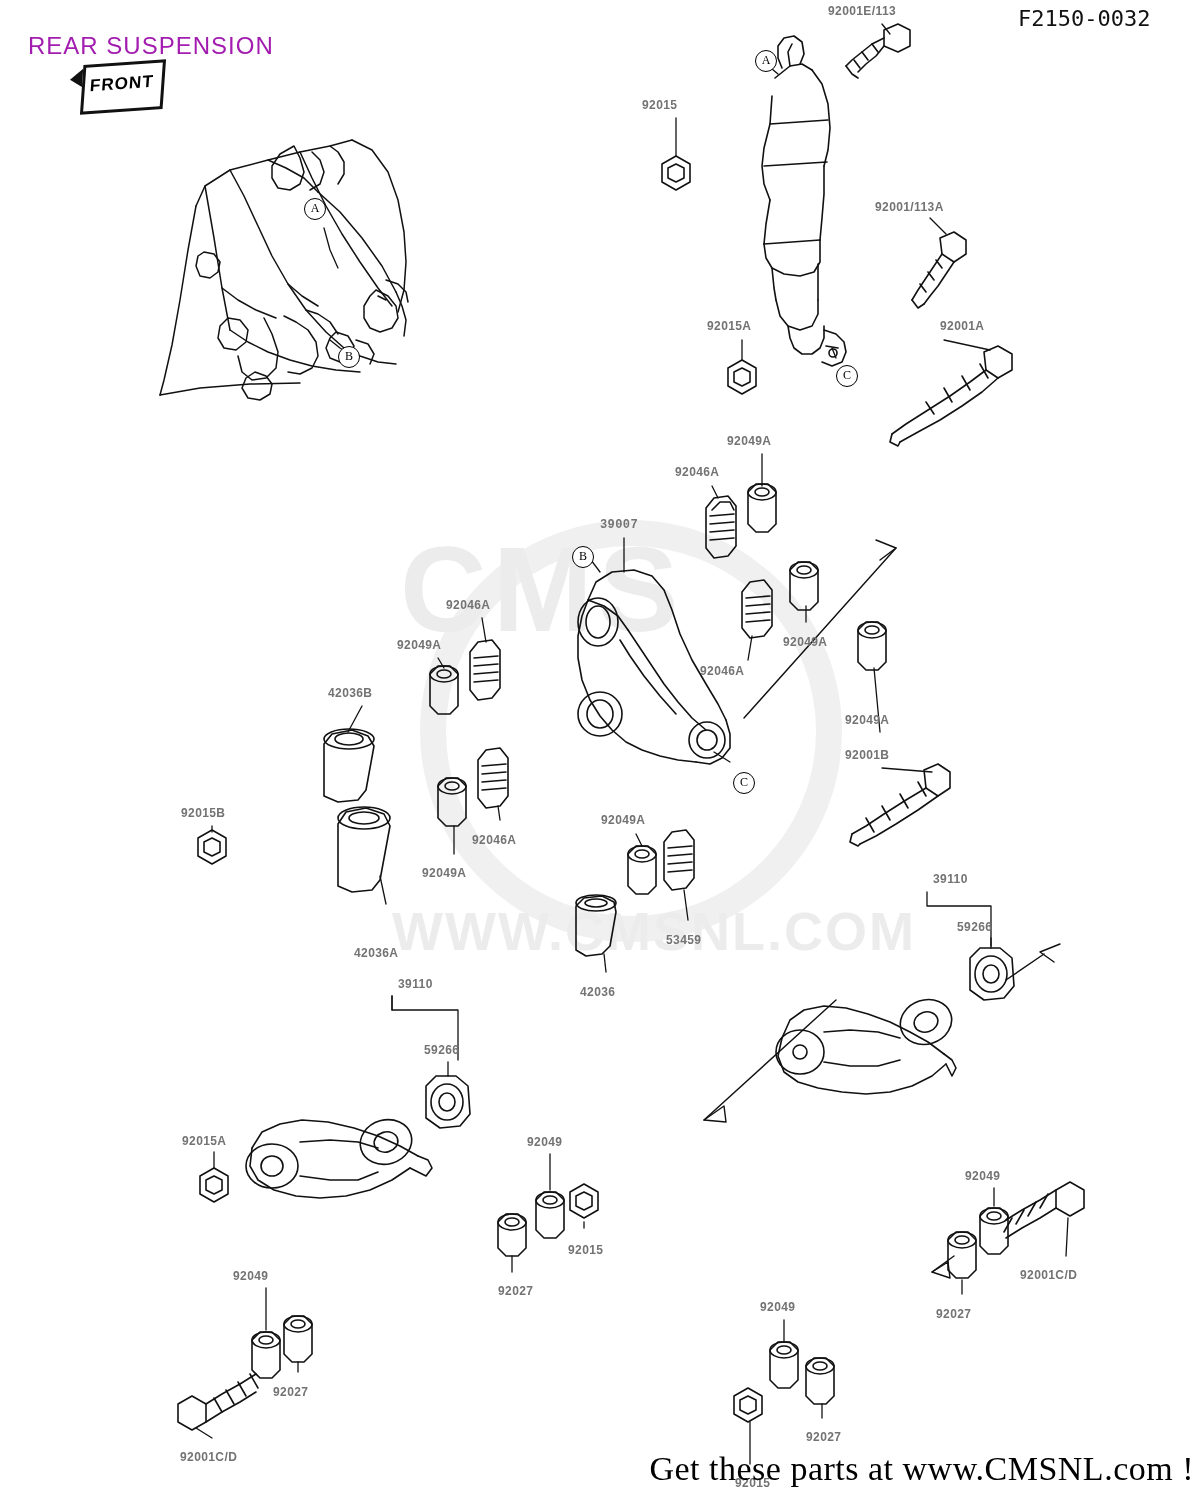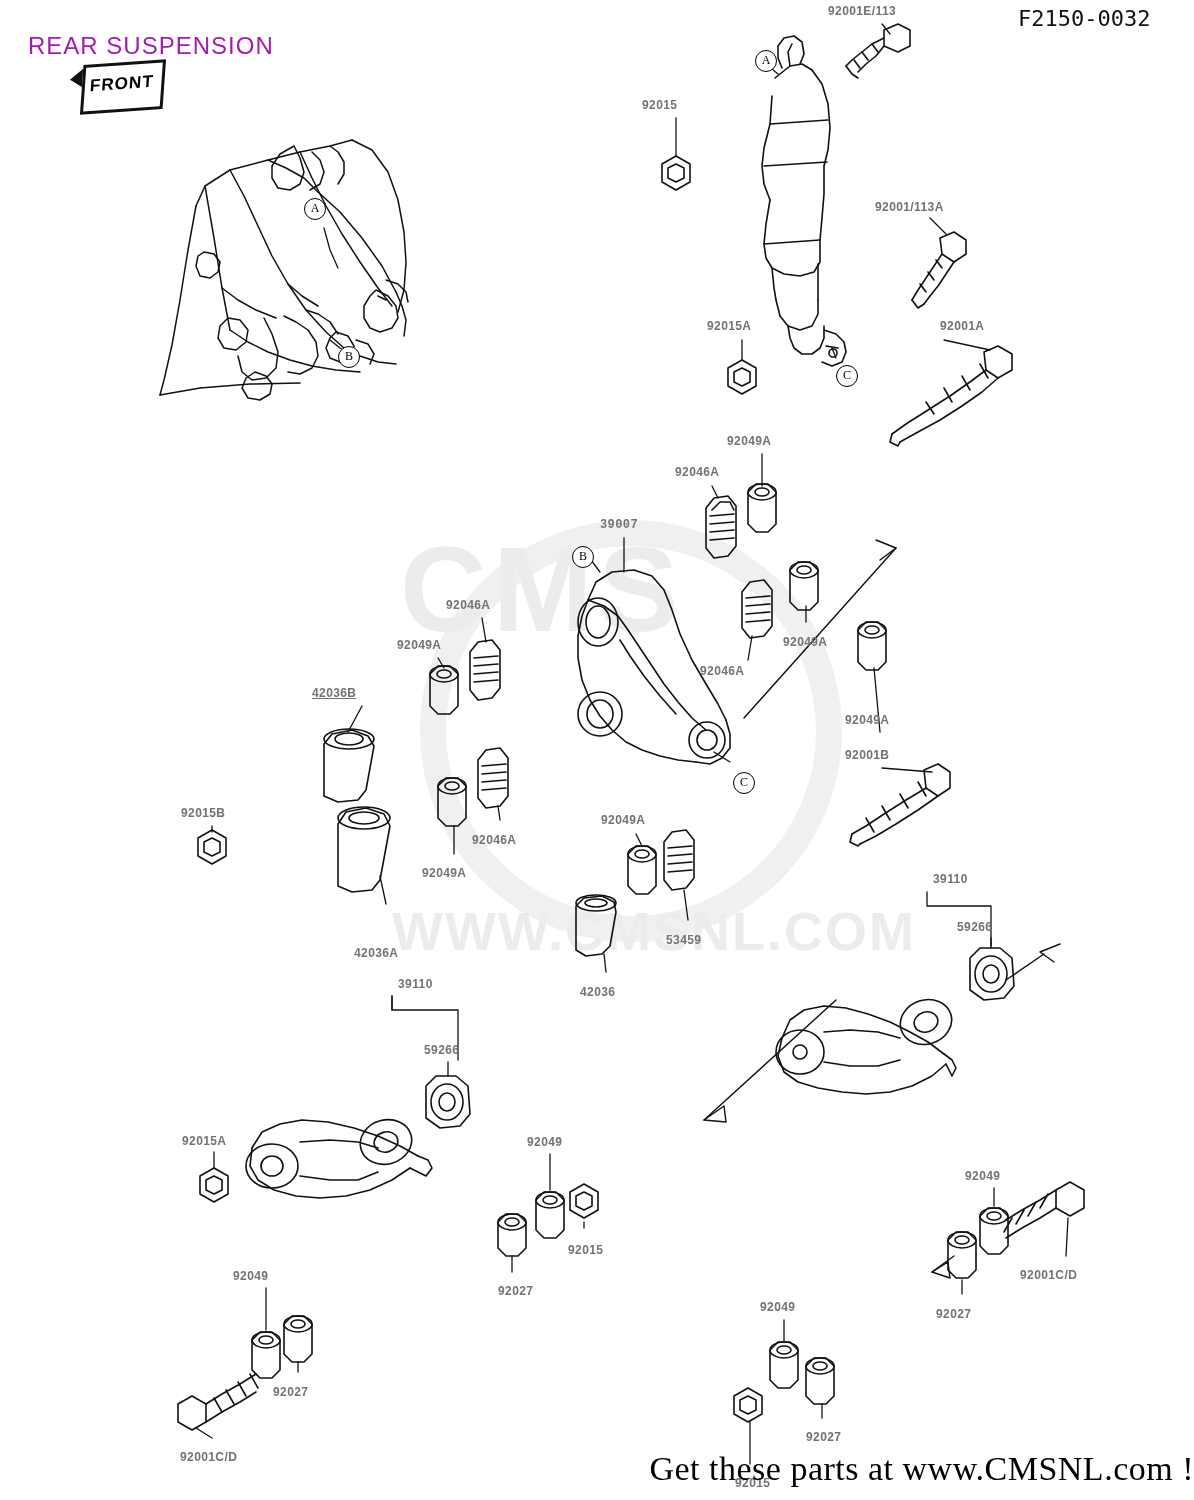--- a/index.html
+++ b/index.html
@@ -568,21 +568,21 @@
   <div class="lbl" style="left:875px;  top:200px;">92001/113A</div>
   <div class="lbl" style="left:707px;  top:319px;">92015A</div>
   <div class="lbl" style="left:907px;  top:319px;margin-left:33px;">92001A</div>
   <div class="lbl" style="left:727px;  top:434px;">92049A</div>
   <div class="lbl" style="left:675px;  top:465px;">92046A</div>
   <div class="lbl" style="left:600px;  top:518px;font-family:Liberation Mono, monospace;">39007</div>
   <div class="lbl" style="left:446px;  top:598px;">92046A</div>
   <div class="lbl" style="left:397px;  top:638px;">92049A</div>
   <div class="lbl" style="left:783px;  top:635px;">92049A</div>
   <div class="lbl" style="left:700px;  top:664px;">92046A</div>
-  <div class="lbl" style="left:312px;  top:686px;text-decoration:underline;">42036B</div>
+  <div class="lbl" style="left:328px;  top:686px;">42036B</div>
   <div class="lbl" style="left:845px;  top:713px;">92049A</div>
   <div class="lbl" style="left:845px;  top:748px;">92001B</div>
   <div class="lbl" style="left:181px;  top:806px;">92015B</div>
   <div class="lbl" style="left:472px;  top:833px;">92046A</div>
   <div class="lbl" style="left:601px;  top:813px;">92049A</div>
   <div class="lbl" style="left:422px;  top:866px;">92049A</div>
   <div class="lbl" style="left:354px;  top:916px;margin-top:30px;">42036A</div>
   <div class="lbl" style="left:666px;  top:933px;">53459</div>
   <div class="lbl" style="left:933px;  top:872px;">39110</div>
   <div class="lbl" style="left:957px;  top:920px;">59266</div>

